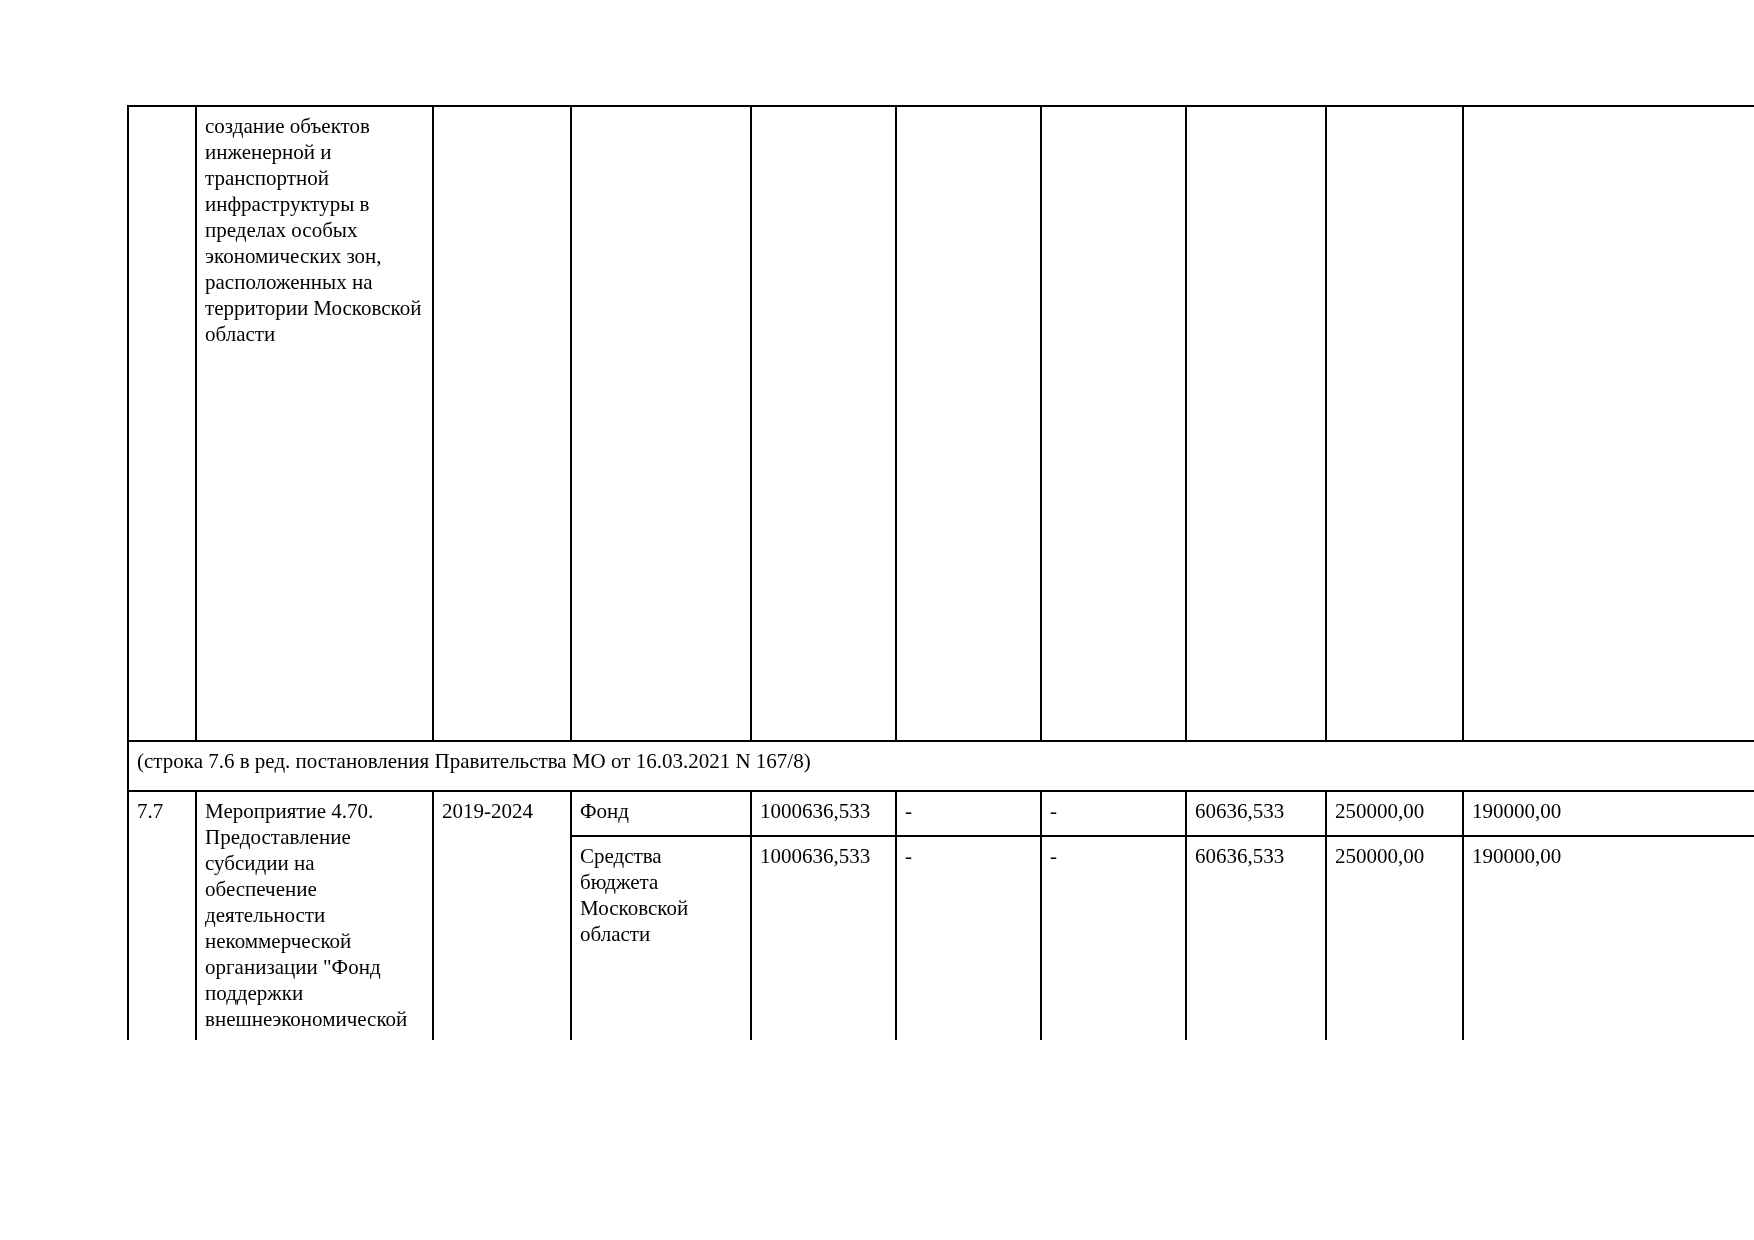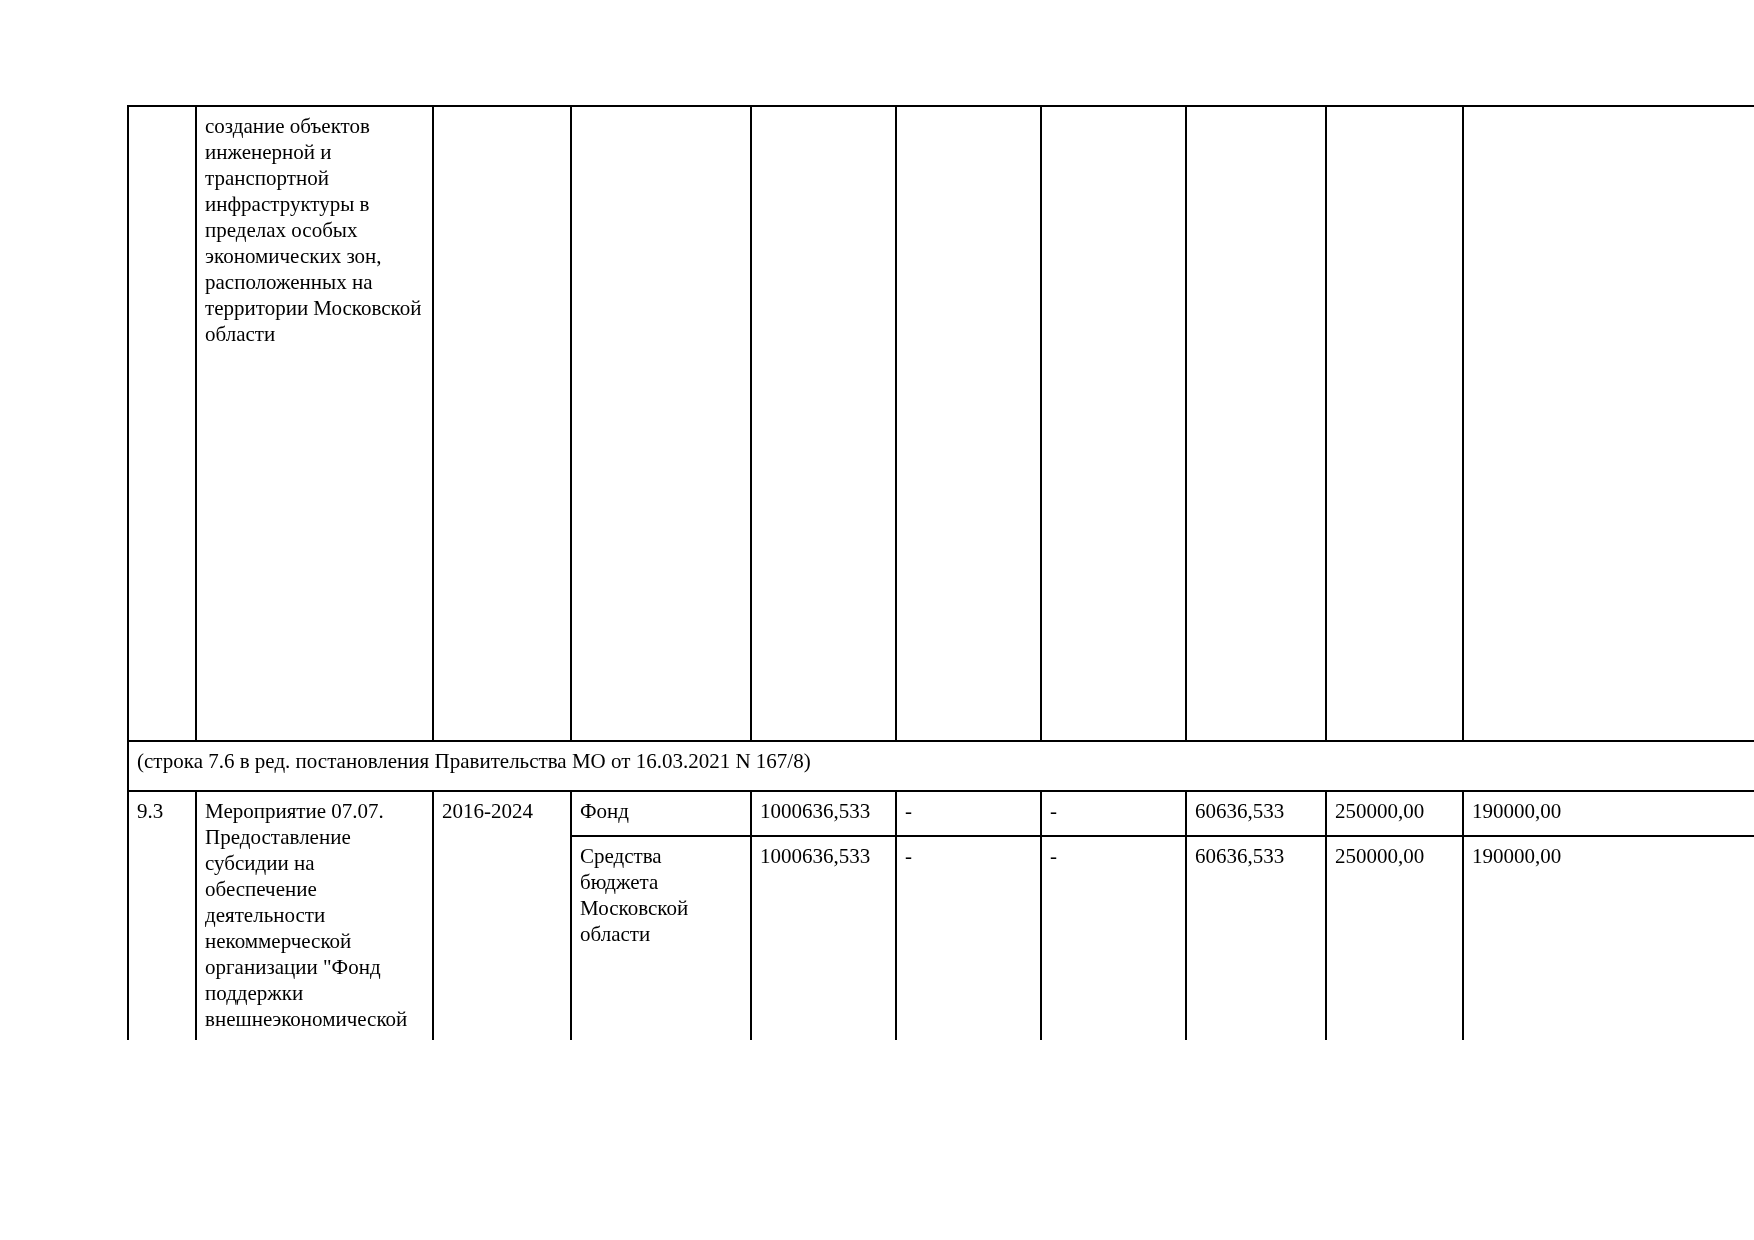--- a/index.html
+++ b/index.html
@@ -68,23 +68,23 @@
       <td></td>
       <td></td>
       <td></td>
     </tr>
 
     <tr class="r-note">
       <td class="note-cell" colspan="10">(строка 7.6 в ред. постановления Правительства МО от 16.03.2021 N 167/8)</td>
     </tr>
 
     <tr class="r-itogo">
-      <td class="nb" rowspan="2">9.3</td>
-      <td class="nb" rowspan="2">Мероприятие 07.07. Предоставление субсидии на обеспечение деятельности некоммерческой организации "Фонд поддержки внешнеэкономической</td>
-      <td class="nb" rowspan="2">2016-2024</td>
+      <td class="nb" rowspan="2">7.7</td>
+      <td class="nb" rowspan="2">Мероприятие 4.70. Предоставление субсидии на обеспечение деятельности некоммерческой организации "Фонд поддержки внешнеэкономической</td>
+      <td class="nb" rowspan="2">2019-2024</td>
       <td>Фонд</td>
       <td>1000636,533</td>
       <td>-</td>
       <td>-</td>
       <td>60636,533</td>
       <td>250000,00</td>
       <td>190000,00</td>
     </tr>
 
     <tr class="r-last">

